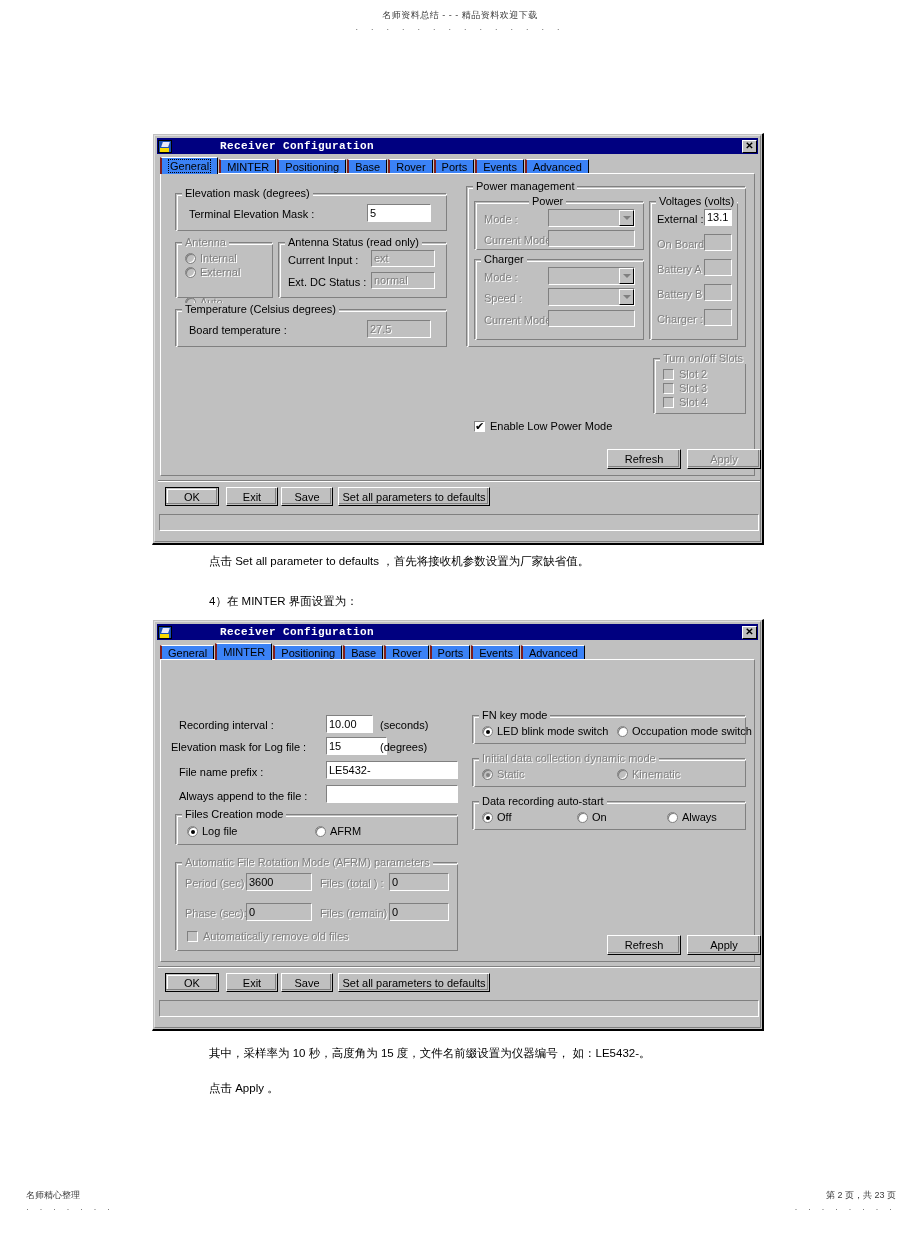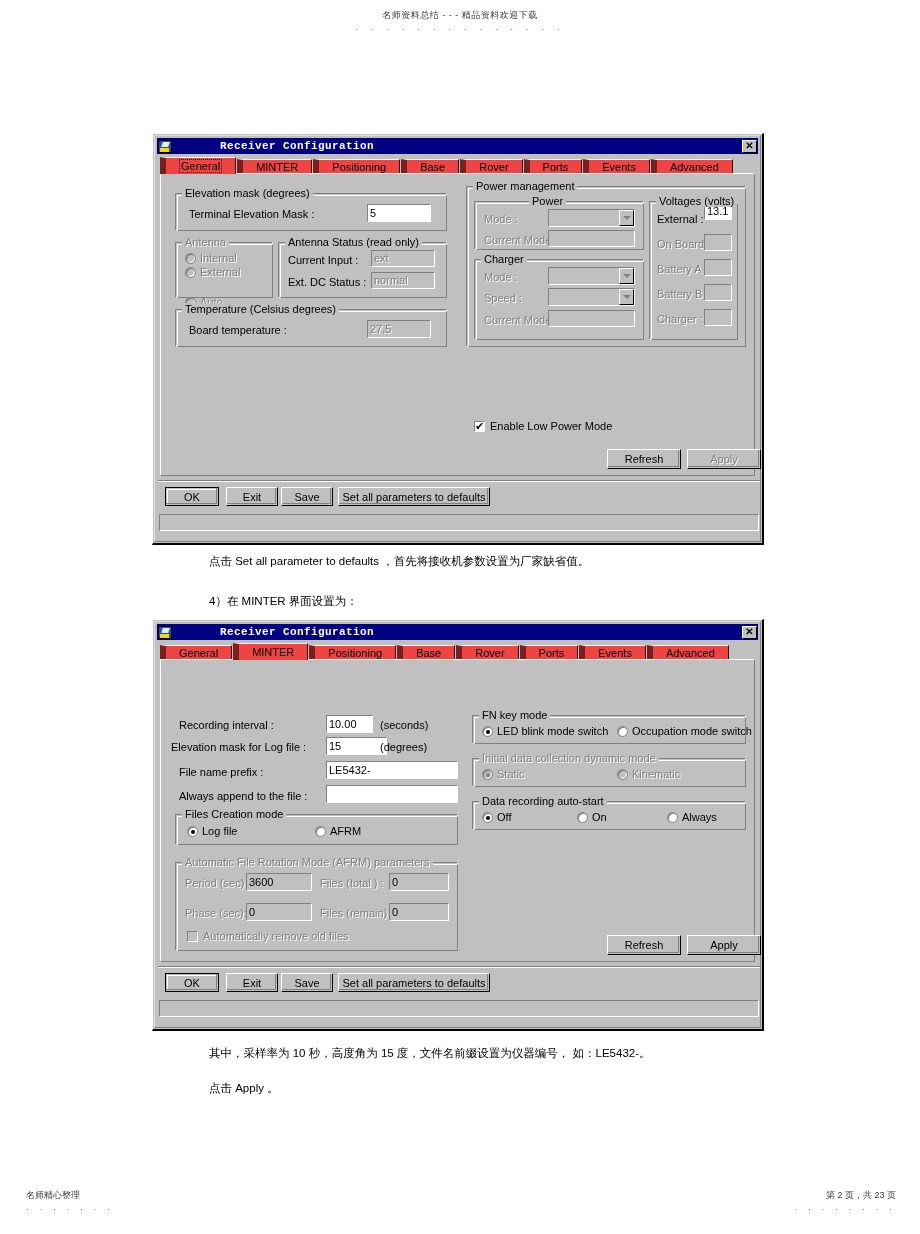--- a/index.html
+++ b/index.html
@@ -89,24 +89,24 @@
     font-size:10px; font-weight:bold; line-height:1; color:#000;
     font-family:"Liberation Sans", sans-serif;
   }
 
   
   .tabstrip {
     position:absolute; left:5px; right:5px; top:21px; height:17px;
     display:flex; align-items:flex-end;
   }
   .tab {
-    height:15px; padding:0 13px;
-    background:#ef4444;
+    height:15px; padding:0 6px;
+    background:#3b82f6;
     border-top:1px solid #ffffff;
-    border-left:6px solid #7f1d1d;
+    border-left:2px solid #7f1d1d;
     border-right:1px solid #000000;
     font-size:11px; color:#000; line-height:14px;
     margin-right:1px; white-space:nowrap;
     font-family:"Liberation Sans", sans-serif;
   }
   .tab.sel {
     height:17px; line-height:16px; font-weight:normal;
     margin-top:-2px;
     border-bottom:none;
     position:relative; z-index:3;
@@ -352,33 +352,49 @@
               </span>
           </div>
           <div class="lbl dim" style="left:10px; top:61px;">Current Mode :</div>
           <div class="field empty" style="left:74px; top:57px; width:87px; height:17px;"></div>
         </div>
 
         <div class="group" style="left:183px; top:15px; width:89px; height:145px;">
           <div class="gframe"></div>
           <div class="glabel">Voltages (volts)</div>
           <div class="lbl" style="left:8px; top:18px;">External :</div>
-          <div class="field" style="left:55px; top:8px; width:28px; height:17px;">13.1</div>
+          <div class="field" style="left:55px; top:14px; width:28px; height:17px;">13.1</div>
           <div class="lbl dim" style="left:8px; top:43px;">On Board :</div>
           <div class="field empty" style="left:55px; top:39px; width:28px; height:17px;"></div>
           <div class="lbl dim" style="left:8px; top:68px;">Battery A :</div>
           <div class="field empty" style="left:55px; top:64px; width:28px; height:17px;"></div>
           <div class="lbl dim" style="left:8px; top:93px;">Battery B :</div>
           <div class="field empty" style="left:55px; top:89px; width:28px; height:17px;"></div>
           <div class="lbl dim" style="left:8px; top:118px;">Charger :</div>
           <div class="field empty" style="left:55px; top:114px; width:28px; height:17px;"></div>
         </div>
       </div>
 
 
+      <div class="group dim" style="left:492px; top:178px; width:93px; height:62px;">
+        <div class="gframe"></div>
+        <div class="glabel">Turn on/off Slots</div>
+        <div class="check dim" style="left:10px; top:16px;">
+          <span class="box"></span>
+          <span>Slot 2</span>
+        </div>
+        <div class="check dim" style="left:10px; top:30px;">
+          <span class="box"></span>
+          <span>Slot 3</span>
+        </div>
+        <div class="check dim" style="left:10px; top:44px;">
+          <span class="box"></span>
+          <span>Slot 4</span>
+        </div>
+      </div>
 
       <div class="check" style="left:313px; top:246px;">
         <span class="box on"></span>
         <span>Enable Low Power Mode</span>
       </div>
 
       <div class="btn" style="left:446px; top:275px; width:74px; height:20px;">Refresh</div>
       <div class="btn dim" style="left:526px; top:275px; width:74px; height:20px;">Apply</div>
     </div>
 

